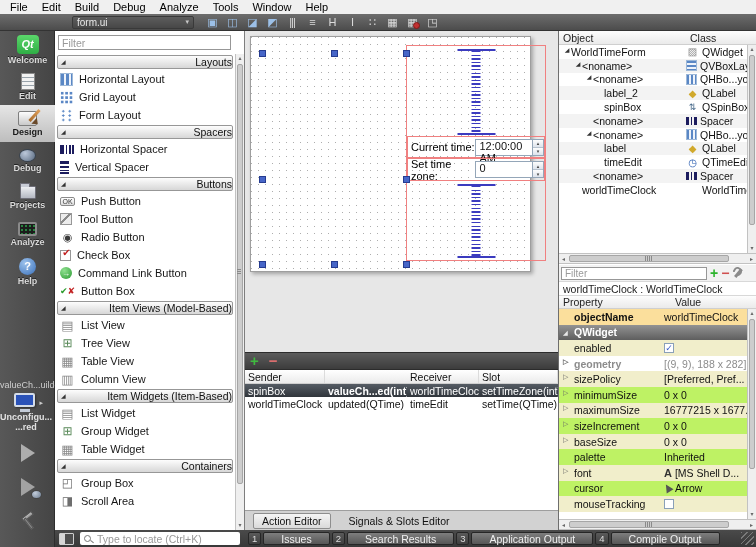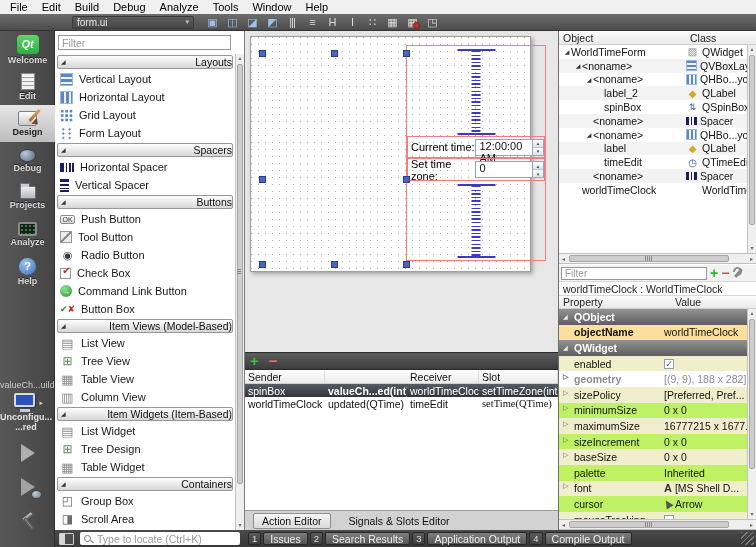--- a/index.html
+++ b/index.html
@@ -127,21 +127,21 @@
   .ss-tab{font-size:10.5px;padding:1px 8px;color:#111}
   .ss-tab.inactive{background:linear-gradient(#f5f5f5,#dadada);border:1px solid #8e8e8e;border-radius:2px}
 
   
   #right-panel{position:absolute;left:558px;top:31px;width:198px;height:499px;background:#fff;border-left:1px solid #6e6e6e;z-index:3;font-size:10.5px}
   #oi-header{position:absolute;left:0;top:0;right:0;height:14px;background:linear-gradient(#fdfdfd,#eaeaea);border-bottom:1px solid #cfcfcf;display:flex}
   #oi-header .col{padding:0 4px;display:flex;align-items:center;color:#222}
   #oi-rows{position:absolute;left:0;top:14px;right:9px;height:152px;overflow:hidden}
   .oi-row{display:flex;height:13.8px;align-items:center}
   .oi-row:nth-child(even){background:#f3f3f3}
-  .oi-obj{width:127px;display:flex;align-items:center;overflow:hidden;white-space:nowrap;flex:none}
+  .oi-obj{width:127px;display:flex;align-items:flex-start;overflow:hidden;white-space:nowrap;flex:none}
   .oi-exp{width:8px;font-size:6px;color:#333;flex:none;text-align:center}
   .oi-class{flex:1;display:flex;align-items:center;gap:3px;overflow:hidden;white-space:nowrap}
   .ci{width:13px;height:11px;flex:none;display:flex;align-items:center;justify-content:center;font-size:10px}
   .ci-widget::before{content:"▨";color:#8a8a8a}
   .ci-vbox-layout{background:repeating-linear-gradient(180deg,#5a87c5 0 2px,#eef3fa 2px 4px);width:11px;border:1px solid #9db8d8}
   .ci-hbox-layout{background:repeating-linear-gradient(90deg,#5a87c5 0 2px,#eef3fa 2px 4px);width:11px;border:1px solid #9db8d8}
   .ci-label::before{content:"◆";color:#d1a92c}
   .ci-spinbox::before{content:"⇅";color:#446688;font-size:9px}
   .ci-spacer{background:repeating-linear-gradient(90deg,#1c1c5e 0 1.5px,transparent 1.5px 3px);width:11px;height:8px;border-left:2px solid #1c1c5e;border-right:2px solid #1c1c5e}
   .ci-time-edit::before{content:"◷";color:#2a5db0}
@@ -182,21 +182,21 @@
   #pe-hscroll{bottom:0;top:auto}
 
   
   #statusbar{position:absolute;left:55px;top:530px;width:701px;height:17px;background:linear-gradient(#4a4a4a,#383838);display:flex;align-items:center;gap:6px;padding-left:4px;z-index:4}
   .sb-toggle{width:15px;height:12px;border:1px solid #cfcfcf;background:linear-gradient(90deg,#d6d6d6 0 40%,#4e4e4e 40%);border-radius:1px}
   #locator{width:160px;height:13px;background:#fff;border-radius:2px;display:flex;align-items:center;padding-left:17px;color:#999;font-size:10.5px;position:relative;overflow:hidden;white-space:nowrap}
   #locator::before{content:"";position:absolute;left:4px;top:3px;width:5px;height:5px;border:1.4px solid #777;border-radius:50%}
   #locator::after{content:"";position:absolute;left:10px;top:8.5px;width:3.5px;height:1.4px;background:#777;transform:rotate(40deg)}
   .sb-btn{display:flex;align-items:center;margin-left:2px}
   .sb-num{background:linear-gradient(#5a5a5a,#3f3f3f);border:1px solid #262626;color:#ddd;font-size:9.5px;padding:0 3px;height:13px;display:flex;align-items:center;border-radius:2px}
-  .sb-label{background:linear-gradient(#7e7e7e,#565656);border:1px solid #262626;color:#f2f2f2;font-size:10.5px;padding:0 6px;height:13px;display:flex;align-items:center;border-radius:2px;margin-left:2px}
+  .sb-label{background:linear-gradient(#7e7e7e,#565656);border:1px solid #262626;color:#f2f2f2;font-size:10.5px;padding:0 17px;height:13px;display:flex;align-items:center;border-radius:2px;margin-left:2px}
   #size-grip{margin-left:auto;margin-right:2px;width:13px;height:13px;background:repeating-linear-gradient(135deg,#7a7a7a 0 1px,transparent 1px 4px)}
 </style>
 </head>
 <body>
 
 <div id="app">
 
   <div id="menubar">
       <span class="menu-item">File</span>
       <span class="menu-item">Edit</span>
@@ -280,24 +280,20 @@
   </div>
 
   <div id="widgetbox">
     <input id="wb-filter" placeholder="Filter" style="">
     <div id="wb-list">
         <div class="wb-header">
           <span class="tri">◢</span>
           <span class="title">Layouts</span>
         </div>
         <div class="wb-item">
-          <span class="wicon i-vertical-layout"></span>
-          <span>Vertical Layout</span>
-        </div>
-        <div class="wb-item">
           <span class="wicon i-horizontal-layout"></span>
           <span>Horizontal Layout</span>
         </div>
         <div class="wb-item">
           <span class="wicon i-grid-layout"></span>
           <span>Grid Layout</span>
         </div>
         <div class="wb-item">
           <span class="wicon i-form-layout"></span>
           <span>Form Layout</span>
@@ -365,21 +361,21 @@
         <div class="wb-header">
           <span class="tri">◢</span>
           <span class="title">Item Widgets (Item-Based)</span>
         </div>
         <div class="wb-item">
           <span class="wicon i-list-widget"></span>
           <span>List Widget</span>
         </div>
         <div class="wb-item">
           <span class="wicon i-tree-widget"></span>
-          <span>Tree Design</span>
+          <span>Group Widget</span>
         </div>
         <div class="wb-item">
           <span class="wicon i-table-widget"></span>
           <span>Table Widget</span>
         </div>
         <div class="wb-header">
           <span class="tri">◢</span>
           <span class="title">Containers</span>
         </div>
         <div class="wb-item">
@@ -446,21 +442,21 @@
           <div class="ss-row selected">
             <div class="ss-cell" style="width: 80px;">spinBox</div>
             <div class="ss-cell" style="width: 82px; font-weight: bold;">valueCh...ed(int)</div>
             <div class="ss-cell" style="width: 72px;">worldTimeClock</div>
             <div class="ss-cell" style="width: 79px;">setTimeZone(int)</div>
           </div>
           <div class="ss-row">
             <div class="ss-cell" style="width: 80px;">worldTimeClock</div>
             <div class="ss-cell" style="width: 82px;">updated(QTime)</div>
             <div class="ss-cell" style="width: 72px;">timeEdit</div>
-            <div class="ss-cell" style="width: 79px; font-family: Liberation Serif, serif;">setTime(QTime)</div>
+            <div class="ss-cell" style="width: 79px;">setTime(QTime)</div>
           </div>
         </div>
     </div>
     <div id="ss-tabs">
       <span class="ss-tab inactive">Action Editor</span>
       <span class="ss-tab active">Signals &amp; Slots Editor</span>
     </div>
   </div>
 
   <div id="right-panel">
@@ -596,24 +592,20 @@
       <span class="pe-plus">+</span>
       <span class="pe-minus">−</span>
       <span class="pe-wrench"></span>
     </div>
     <div id="pe-objbar">worldTimeClock : WorldTimeClock</div>
     <div id="pe-header">
       <div class="col" style="width:112px">Property</div>
       <div class="col" style="flex:1">Value</div>
     </div>
     <div id="pe-rows">
-        <div class="pe-group">
-          <span class="garr">◢</span>
-          <span>QObject</span>
-        </div>
         <div class="pe-row changed">
           <div class="pe-name"><span>objectName</span></div>
           <div class="pe-val">
             <span>worldTimeClock</span>
           </div>
         </div>
         <div class="pe-group">
           <span class="garr">◢</span>
           <span>QWidget</span>
         </div>

